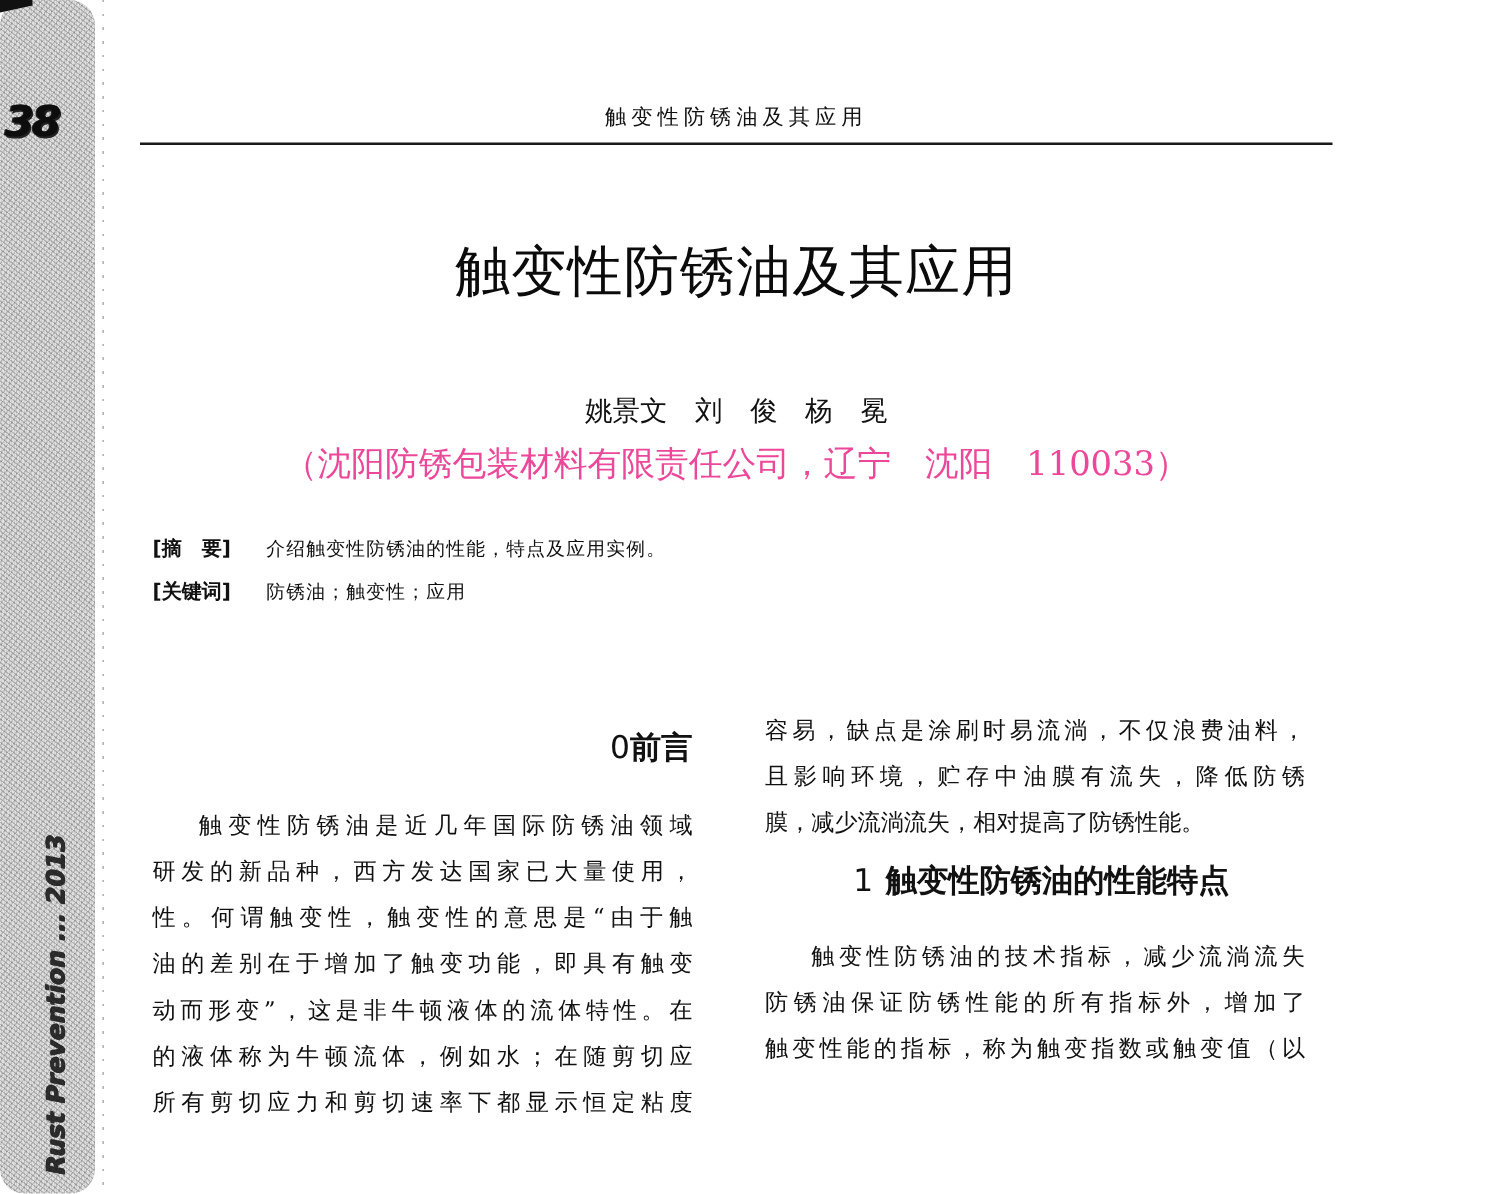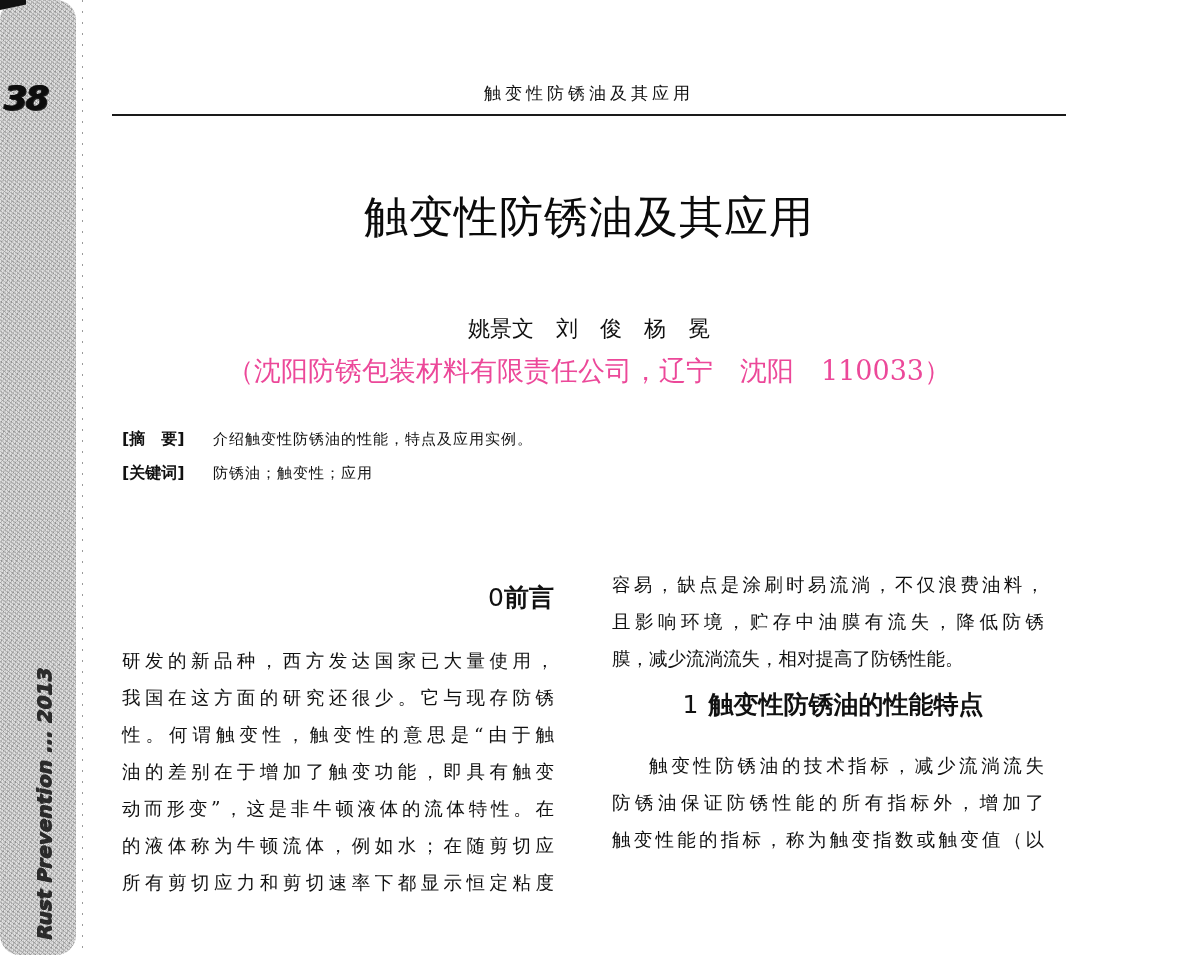--- a/index.html
+++ b/index.html
@@ -217,22 +217,22 @@
 <div class="meta-line keywords">
   <span class="meta-label">[关键词]</span>
   <span class="meta-text">防锈油；触变性；应用</span>
 </div>
 
 <div class="col left">
   <h2 class="section-heading">
     <span class="num">0</span><span>前言</span>
   </h2>
   <div class="para">
+    <span class="line indent">触变性防锈油是近几年国际防锈油领域</span>
     <span class="line">研发的新品种，西方发达国家已大量使用，</span>
-    <span class="line">我国在这方面的研究还很少。它与现存防锈</span>
     <span class="line">性。何谓触变性，触变性的意思是“由于触</span>
     <span class="line">油的差别在于增加了触变功能，即具有触变</span>
     <span class="line">动而形变”，这是非牛顿液体的流体特性。在</span>
     <span class="line">的液体称为牛顿流体，例如水；在随剪切应</span>
     <span class="line">所有剪切应力和剪切速率下都显示恒定粘度</span>
   </div>
 </div>
 
 <div class="col right">
   <div class="para">

